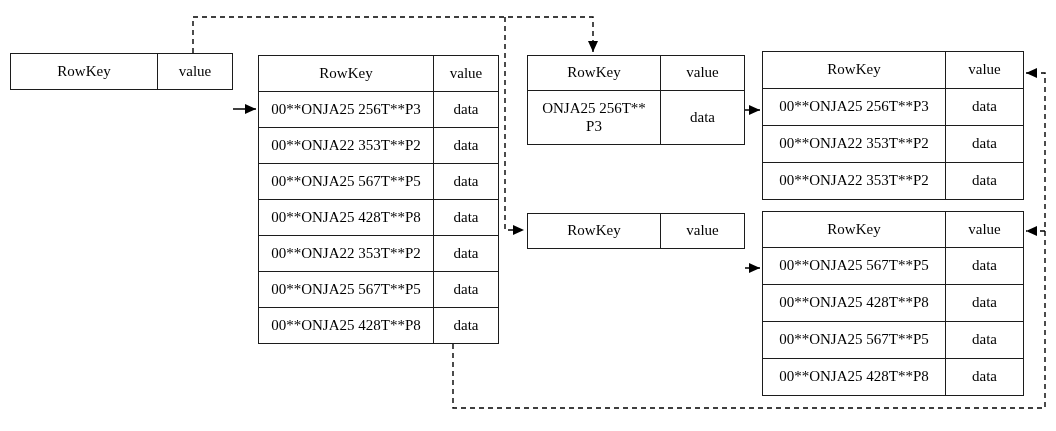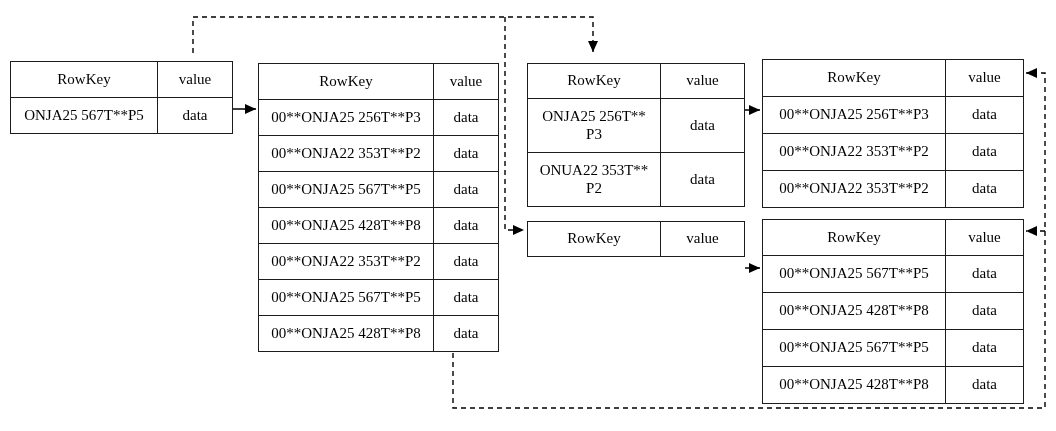--- a/index.html
+++ b/index.html
@@ -3,21 +3,21 @@
 <meta charset="utf-8">
 <style>
   html,body{margin:0;padding:0;background:#fff;}
   .stage{
     position:relative;width:1056px;height:431px;background:#ffffff;
     font-family:"Liberation Serif","DejaVu Serif",serif;color:#000;
     overflow:hidden;
   }
   table.t{
     position:absolute;border-collapse:collapse;table-layout:fixed;
-    background:#fff;font-size:15px;border:1.5px solid #1c1c1c;margin-top:8px;
+    background:#fff;font-size:15px;border:1.5px solid #1c1c1c;
   }
   .t th,.t td{
     border:1px solid #1c1c1c;text-align:center;vertical-align:middle;
     padding:0 2px;font-weight:normal;white-space:pre-line;line-height:1.15;
   }
   
   .t1{left:10px;top:53px}
   .t2{left:258px;top:55px}
   .t3{left:527px;top:55px}
   .t4{left:527px;top:213px}
@@ -67,24 +67,20 @@
         <col class="c-key">
         <col class="c-val">
       </colgroup>
     <thead>
       <tr>
         <th>RowKey</th>
         <th>value</th>
       </tr>
     </thead>
     <tbody>
-      <tr>
-        <td>ONJA25 567T**P5</td>
-        <td>data</td>
-      </tr>
     </tbody>
   </table>
 
   <table class="t t2">
     <colgroup>
         <col class="c-key">
         <col class="c-val">
       </colgroup>
     <thead>
       <tr>
@@ -134,25 +130,20 @@
         <th>RowKey</th>
         <th>value</th>
       </tr>
     </thead>
     <tbody>
       <tr>
         <td>ONJA25 256T**
 P3</td>
         <td>data</td>
       </tr>
-      <tr>
-        <td>ONUA22 353T**
-P2</td>
-        <td>data</td>
-      </tr>
     </tbody>
   </table>
 
   <table class="t t4">
     <colgroup>
         <col class="c-key">
         <col class="c-val">
       </colgroup>
     <thead>
       <tr>

